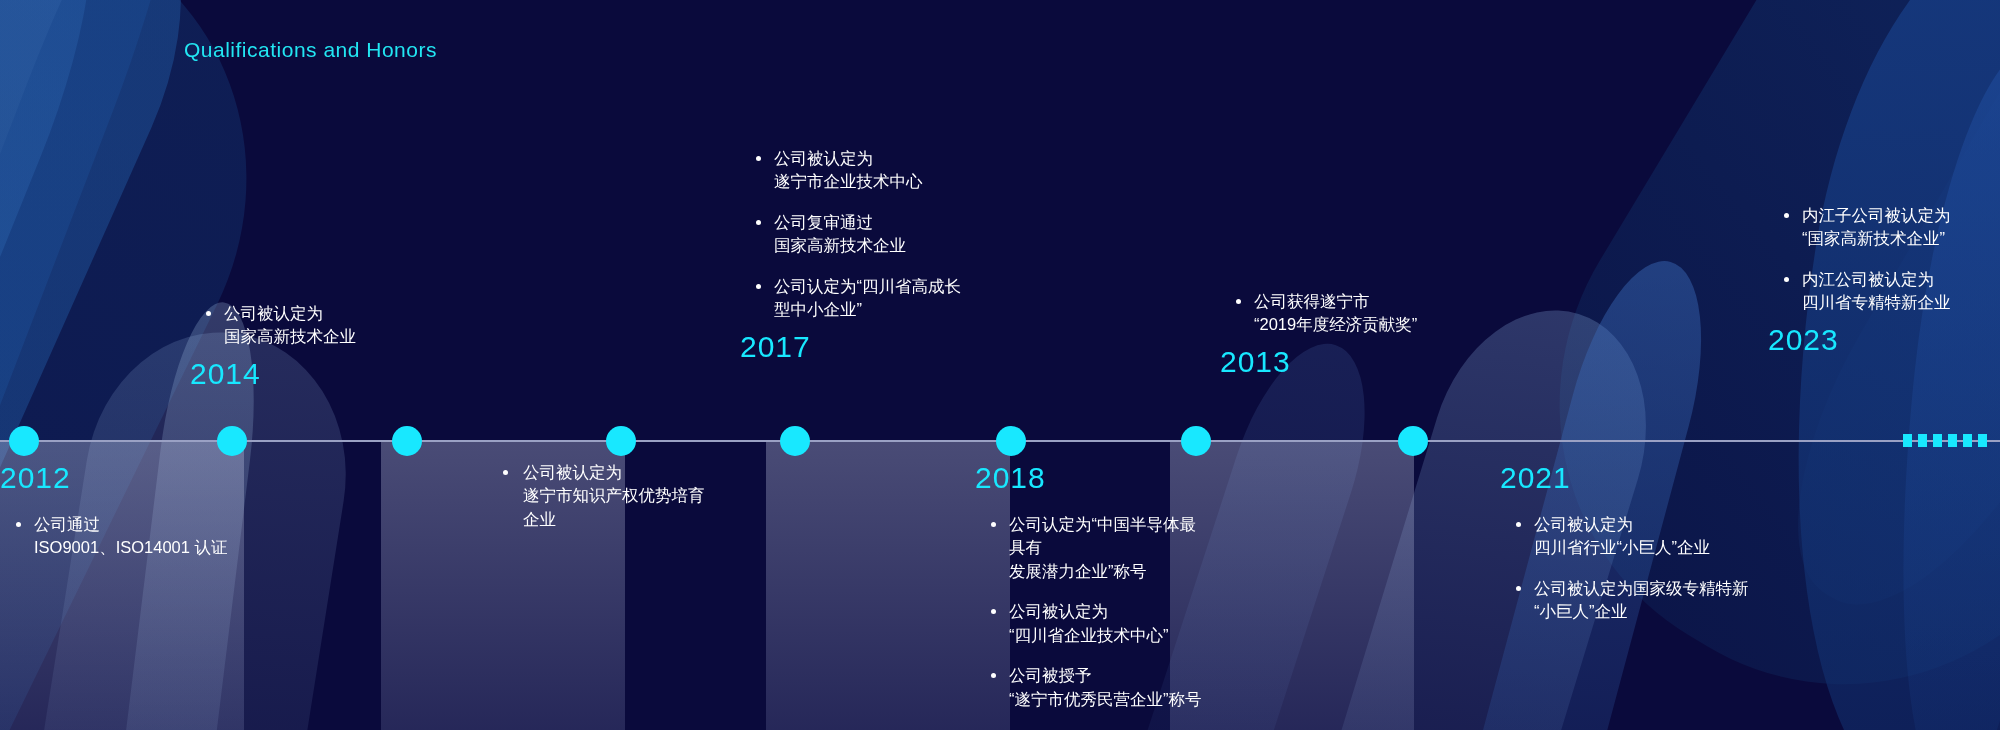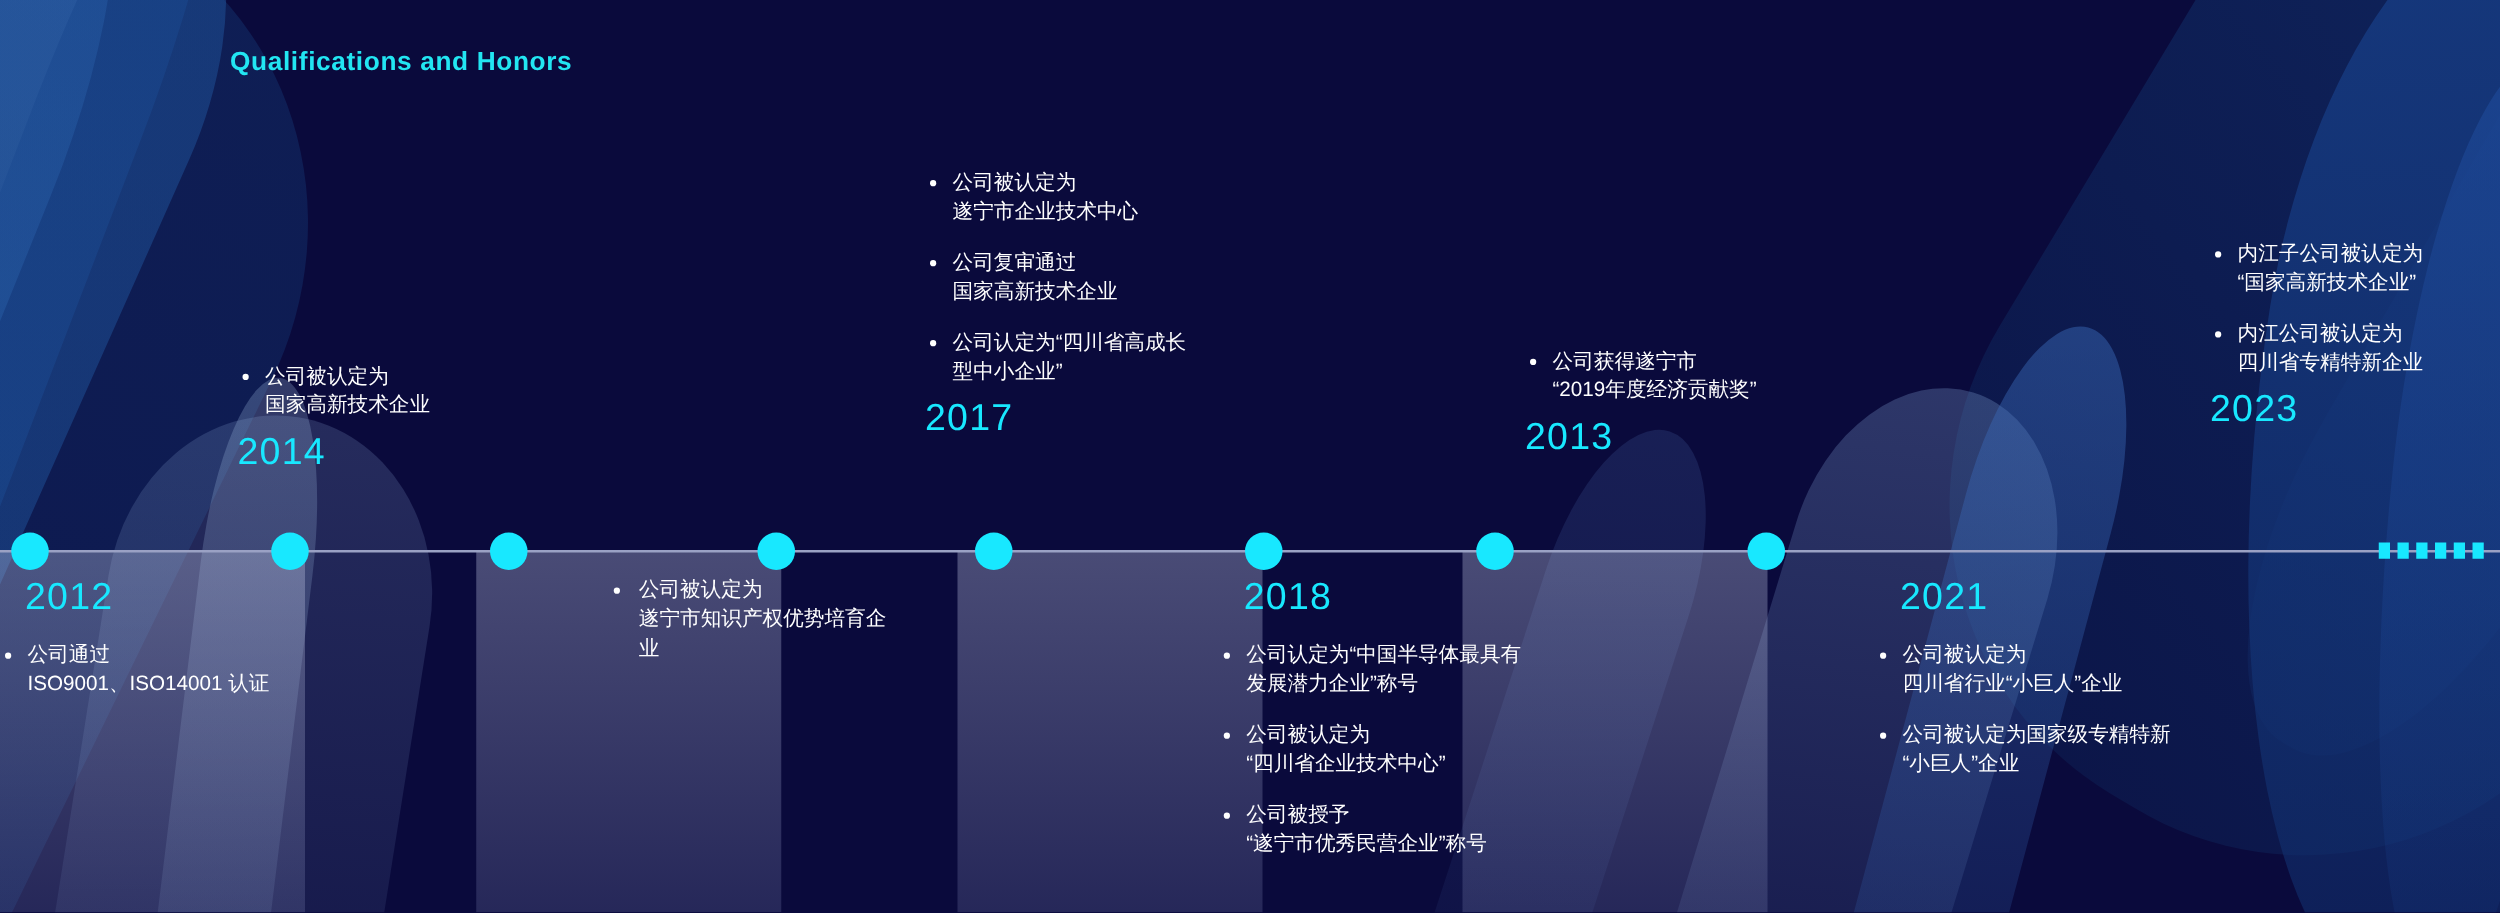--- a/index.html
+++ b/index.html
@@ -136,21 +136,21 @@
     font-size: 46px;
     font-weight: 700;
     color: #ffffff;
     letter-spacing: 2px;
     line-height: 1.1;
     white-space: nowrap;
   }
   .subtitle {
     margin: 8px 0 0 152px;
     font-size: 21px;
-    font-weight: 700;
+    font-weight: 400;
     color: #22e6f2;
     letter-spacing: 0.5px;
     white-space: nowrap;
   }
 
   
   .axis-line {
     position: absolute;
     left: 0;
     top: 440px;
@@ -208,26 +208,25 @@
     color: #18e8ff;
     font-weight: 400;
     letter-spacing: 1px;
     line-height: 1;
   }
   .event.above .year {
     margin-top: 10px;
   }
   .event.below .year {
     margin: 22px 0 0 0;
-    padding-left: 20px;
   }
 
   ul.bullets {
     list-style: none;
-    margin: 0;
+    margin: 12px;
     padding: 0;
   }
   ul.bullets li {
     position: relative;
     padding-left: 22px;
     font-size: 16.5px;
     line-height: 1.42;
     color: #ffffff;
     margin-bottom: 17px;
     white-space: pre-line;

